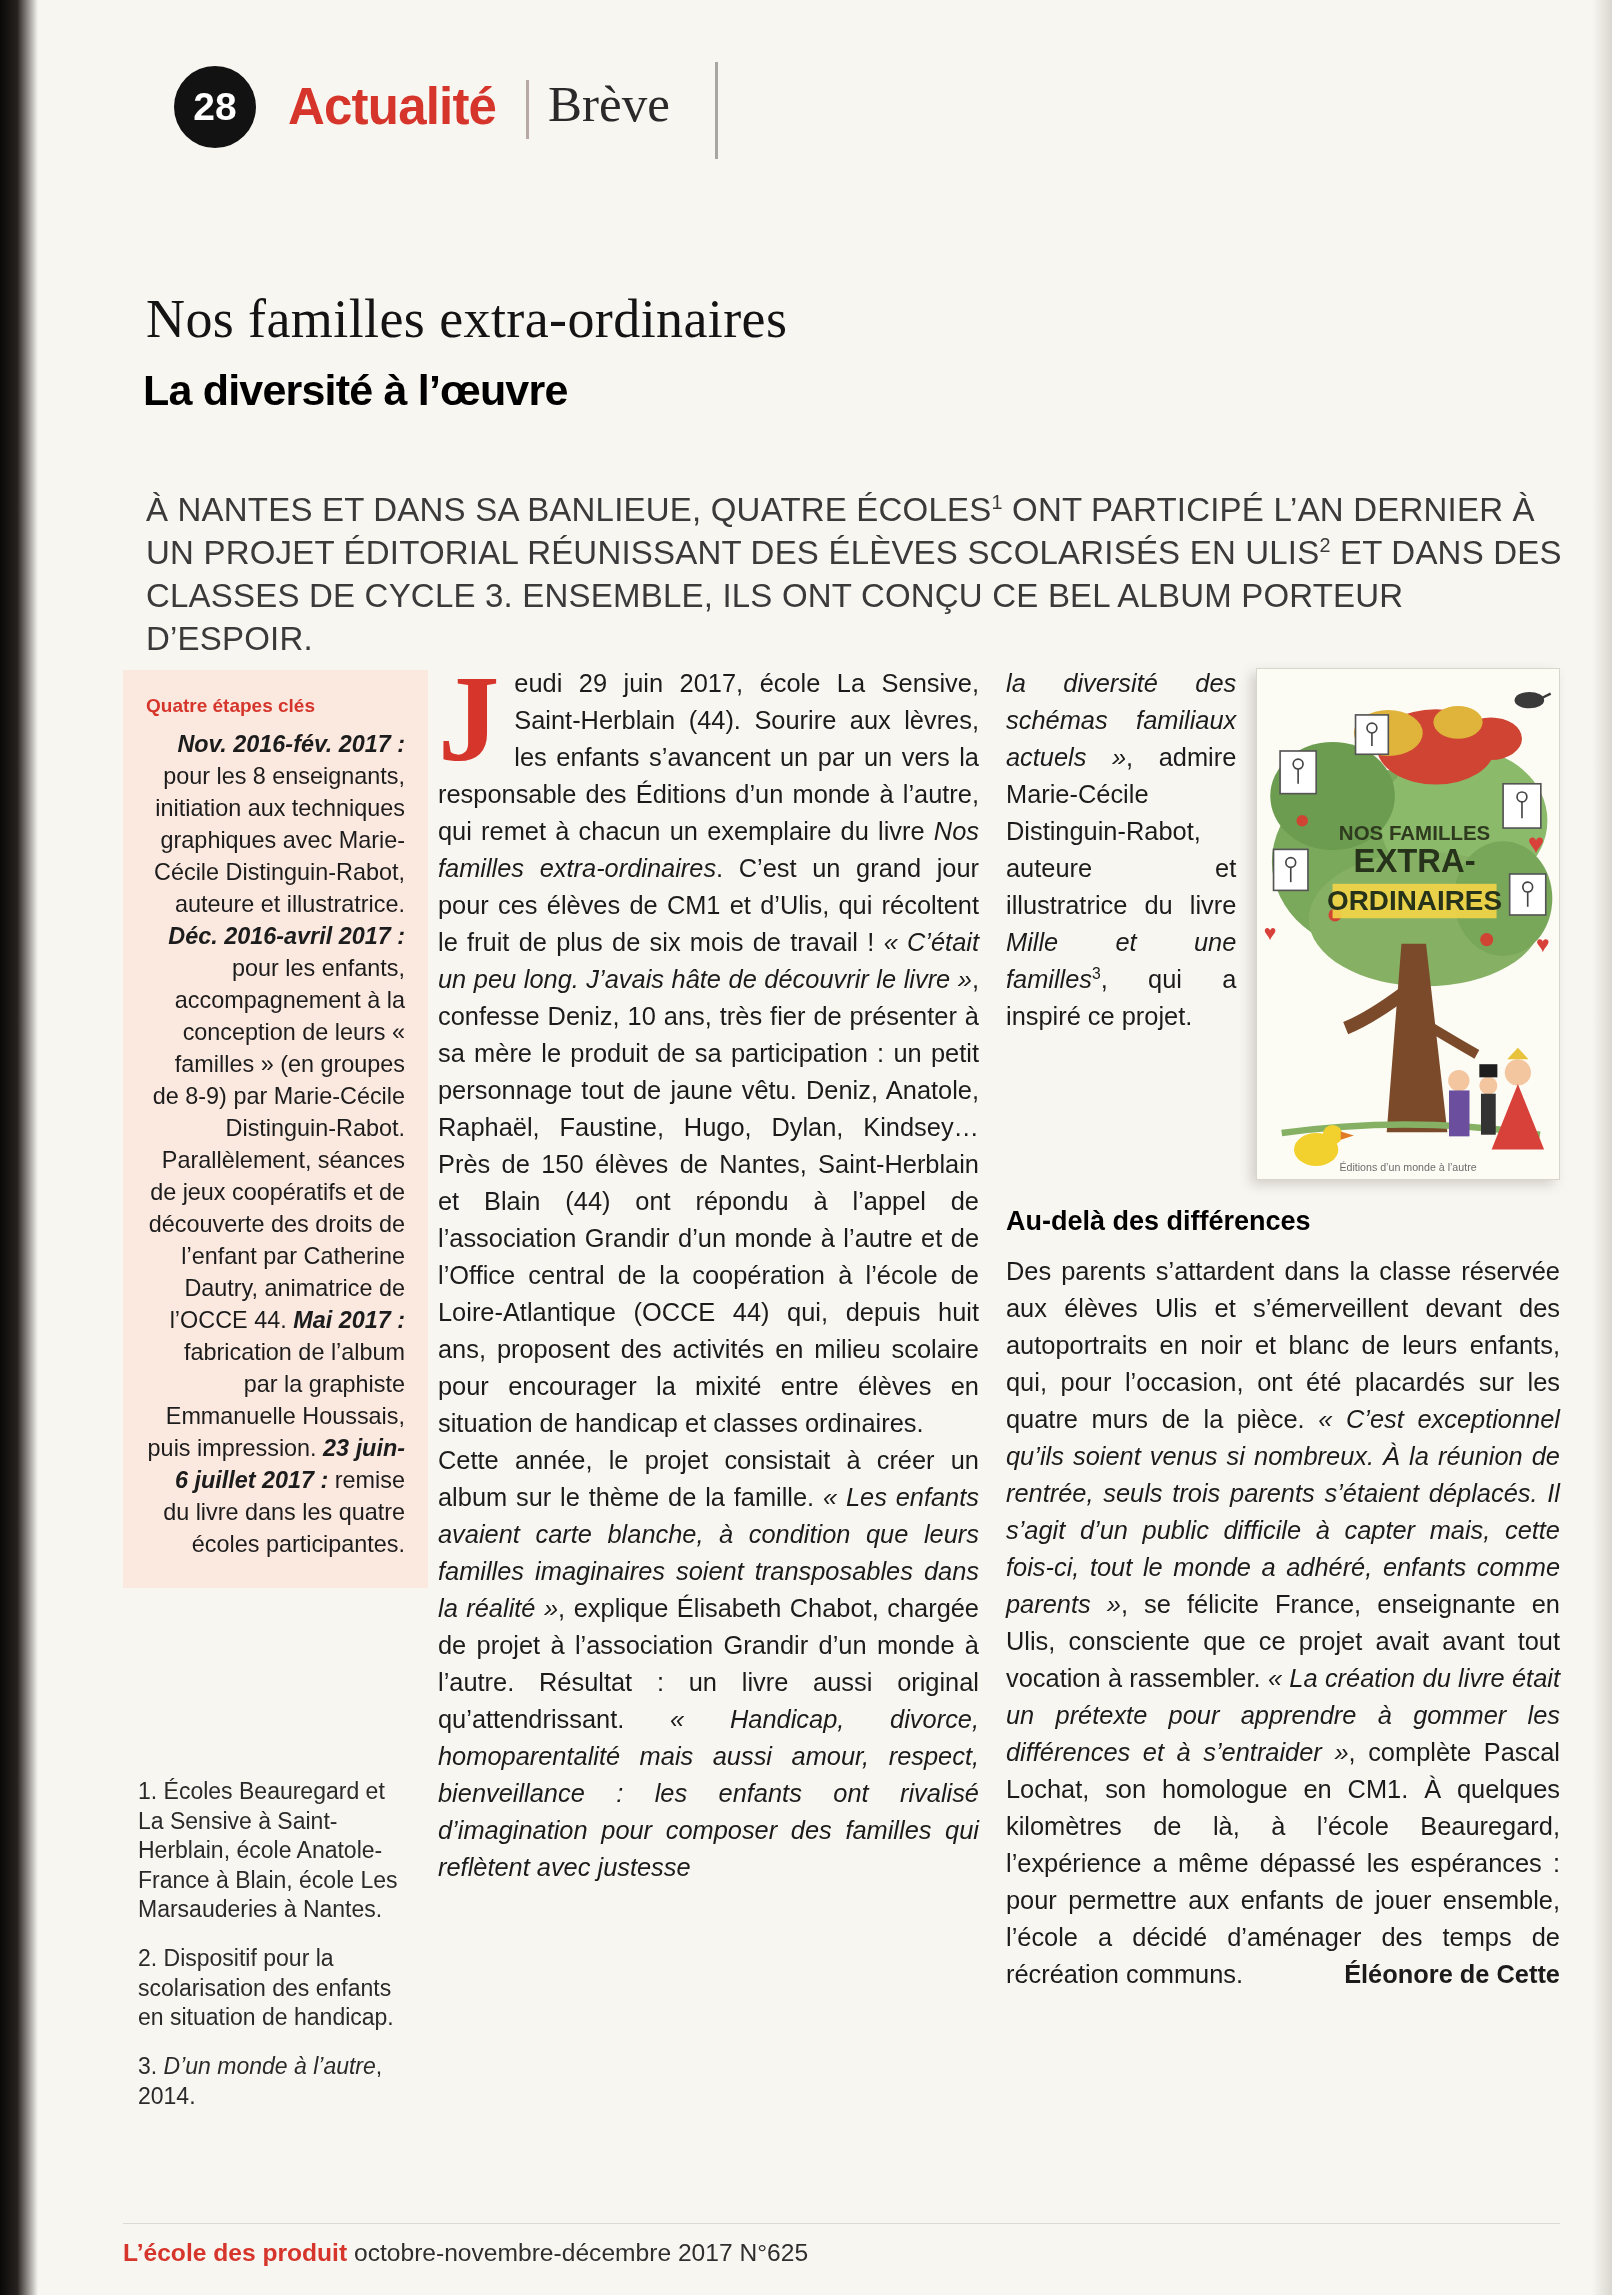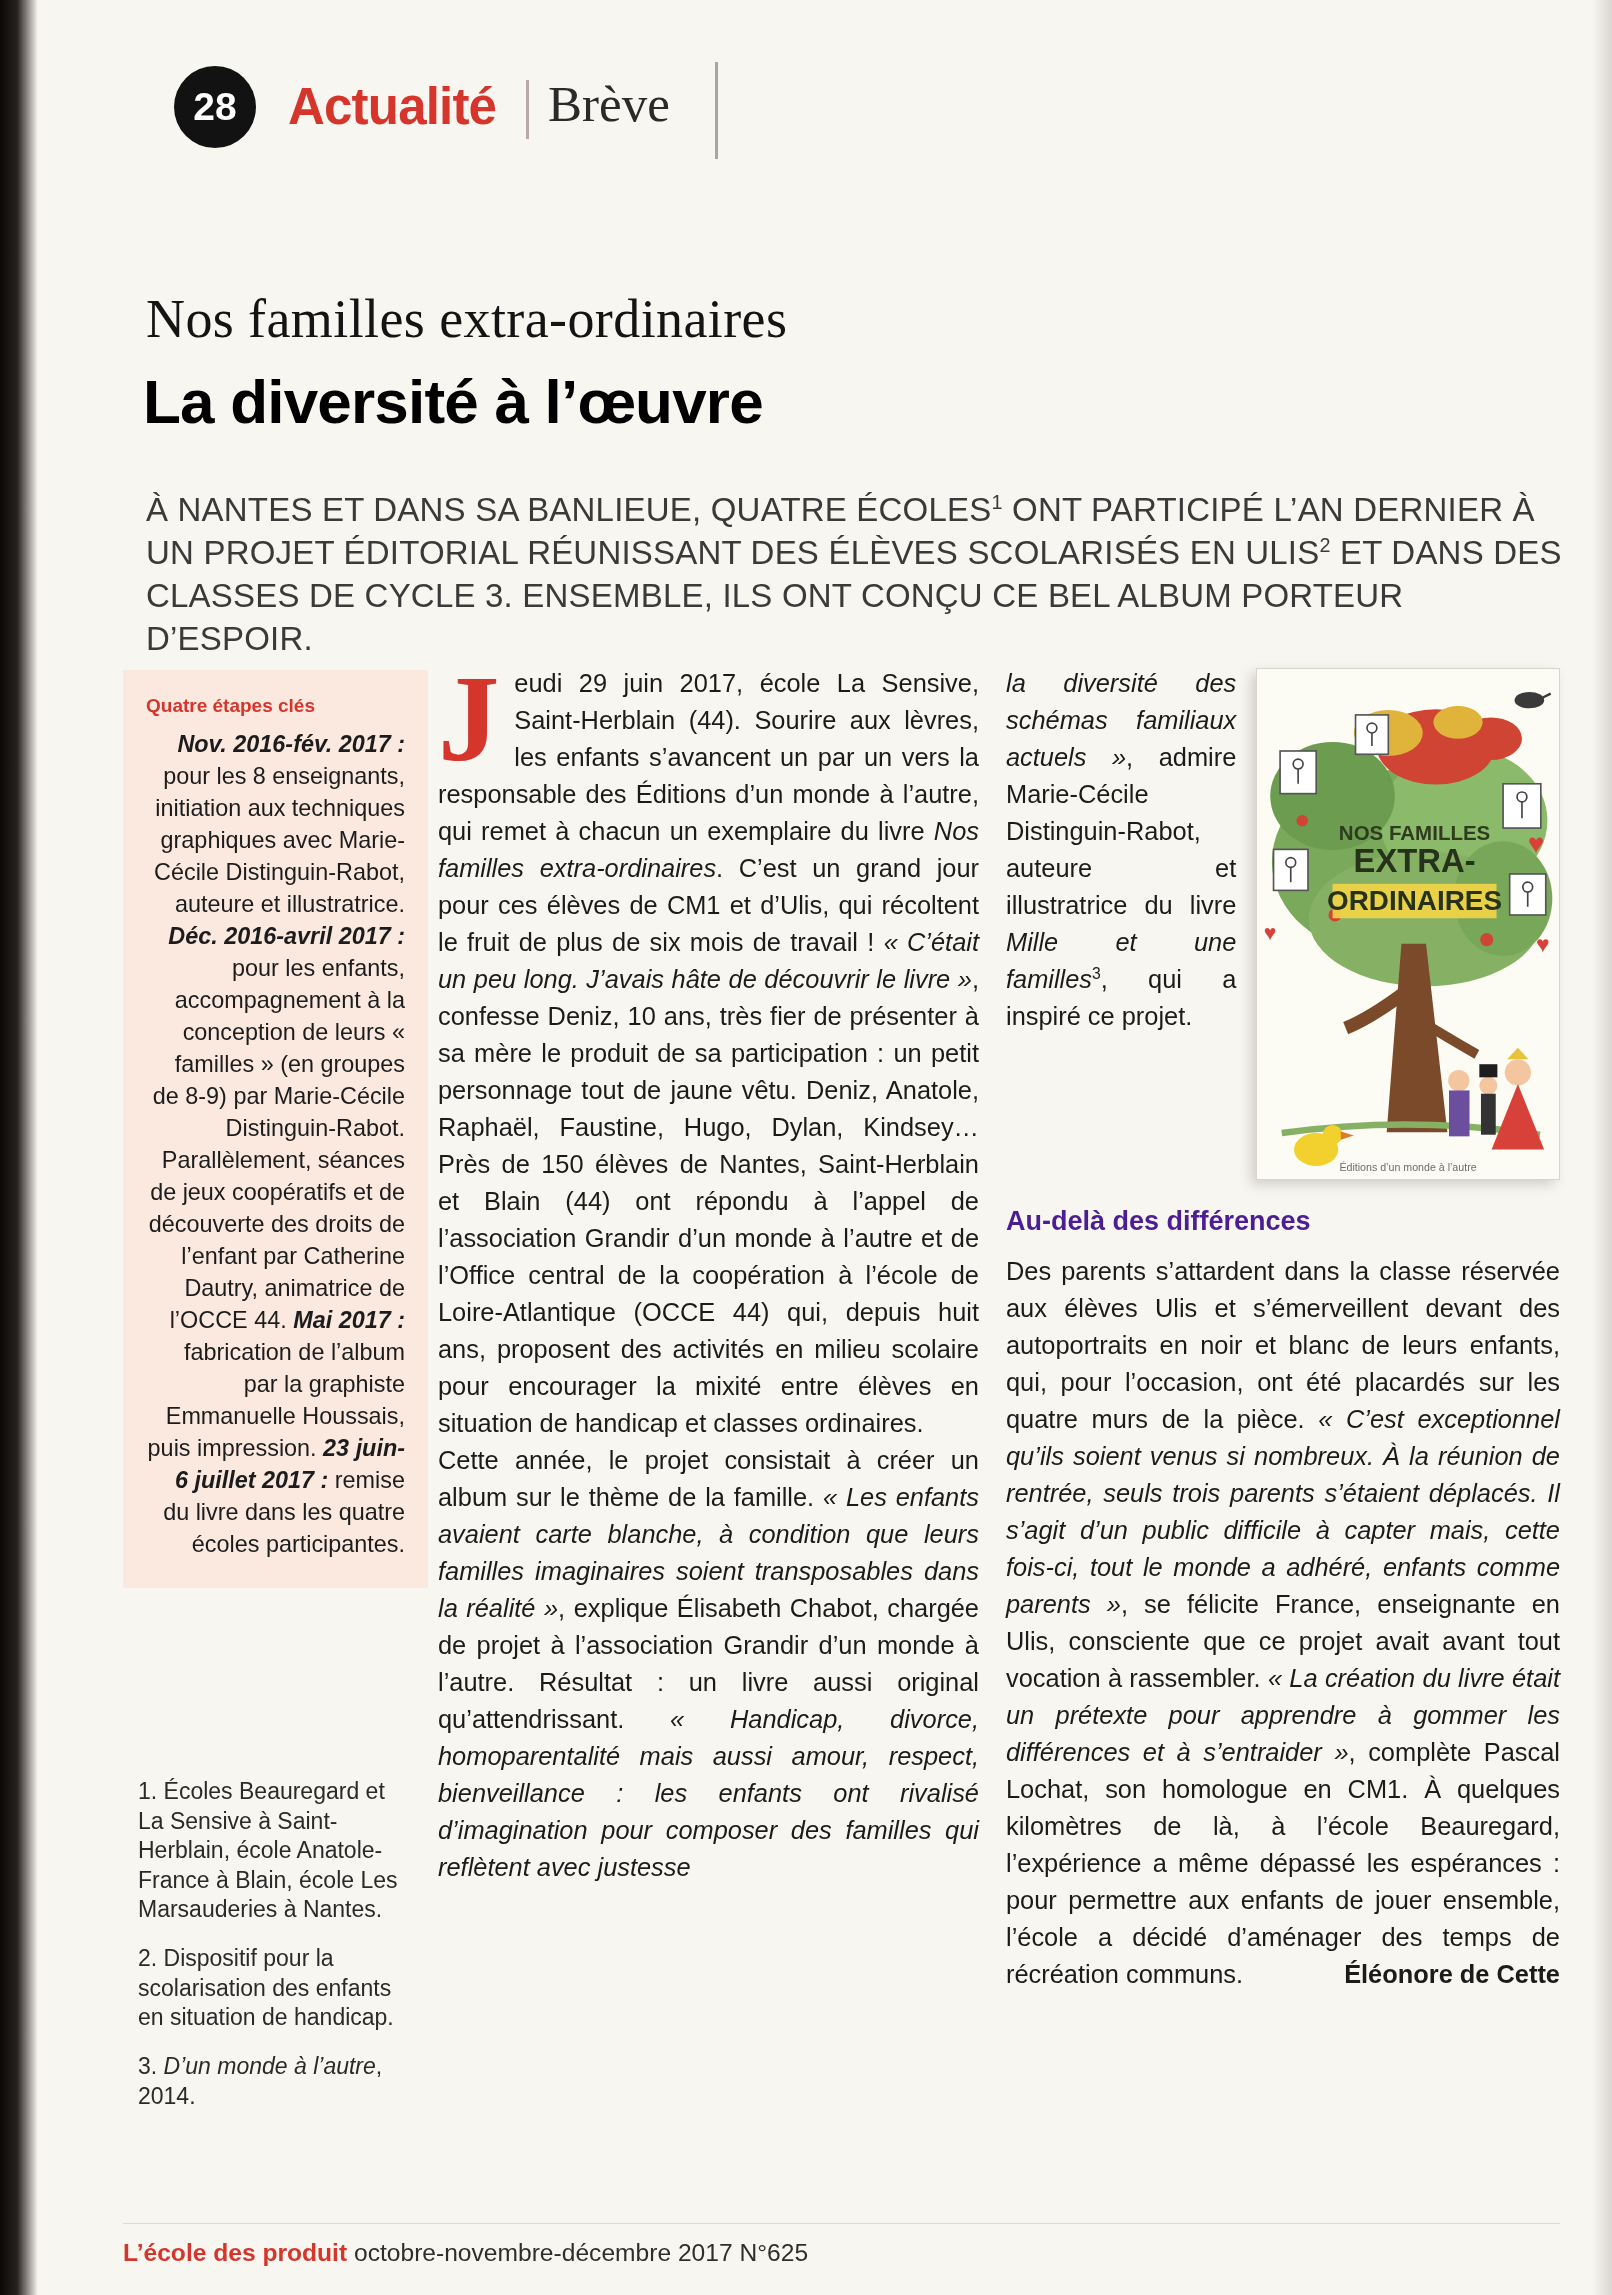--- a/index.html
+++ b/index.html
@@ -42,21 +42,21 @@
     position:absolute;left:715px;top:62px;width:2.5px;height:97px;background:#a8a6a1;
   }
 
   
   .kicker-title{
     position:absolute;left:146px;top:288px;
     font-family:"Liberation Serif",serif;font-size:54px;color:#141414;letter-spacing:0.4px;
   }
   .main-title{
     position:absolute;left:143px;top:366px;
-    font-size:62px;font-weight:bold;color:#000;letter-spacing:-0.8px;
+    font-size:43px;font-weight:bold;color:#000;letter-spacing:-0.8px;
   }
   .standfirst{
     position:absolute;left:146px;top:488px;width:1426px;
     font-size:33px;line-height:43px;color:#3a3a3a;letter-spacing:0.2px;
   }
   .standfirst sup{font-size:60%;}
 
   
   .sidebar-box{
     position:absolute;left:123px;top:670px;width:259px;
@@ -95,21 +95,21 @@
   .book-cover{
     float:right;width:302px;height:510px;
     margin:3.3px 0 23px 19.7px;
     background:#fdfcf6;
     border:0.8px solid #d9d5ca;
     box-shadow:-4.9px 4.9px 11.5px rgba(90,85,78,.25);
   }
   .book-cover svg{display:block;width:100%;height:100%;}
   .subhead{
     clear:right;
-    font-size:27px;font-weight:bold;color:#4c1d95;
+    font-size:27px;font-weight:bold;color:#000000;
     margin:8.2px 0 13px 0;text-align:left;
   }
   .byline{
     text-align:right;font-weight:bold;font-size:25.4px;
     margin-top:-37px;
   }
 
   
   .footer{
     position:absolute;left:123px;top:2223px;width:1437px;

